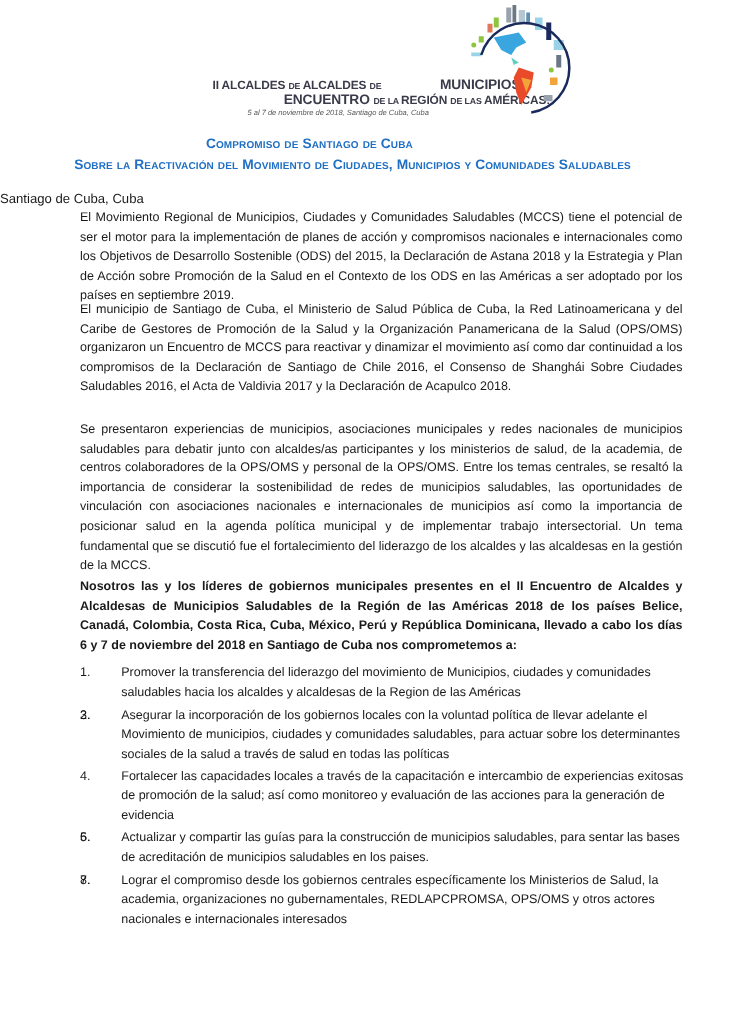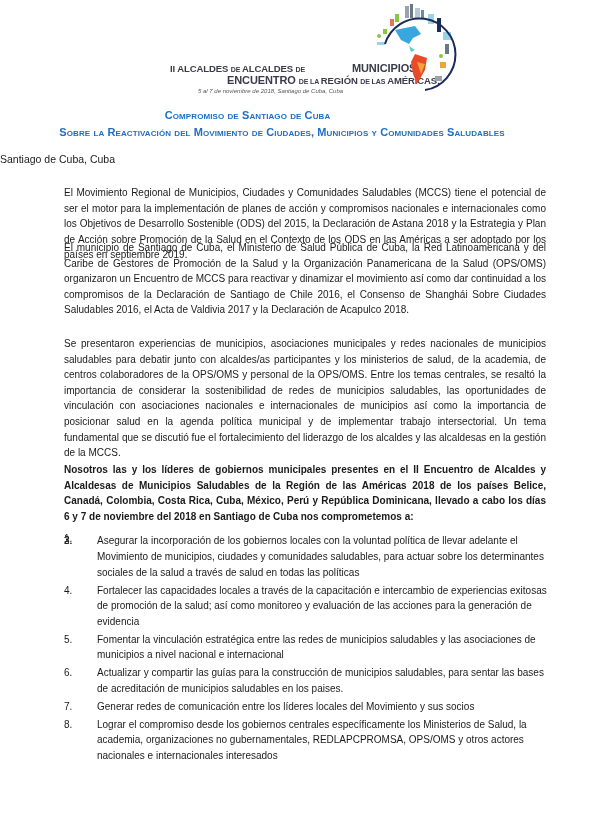--- a/index.html
+++ b/index.html
@@ -15,21 +15,21 @@
   .logo-title1 .sm, .logo-title2 .sm { font-size:7px; }
   .logo-sub { position:absolute; left:28px; top:84px; font-size:6px; font-style:italic; color:#555; white-space:nowrap;}
   .globe { position:absolute; left:195px; top:0; width:100px; height:92px; }
 
   
   .h1 { position:absolute; left:0; width:495px; text-align:center; top:109px; font-size:11px; font-weight:bold; color:#1f6fc4; font-variant:small-caps; letter-spacing:0.1px;}
   .h2 { position:absolute; left:0; width:540px; text-align:center; top:126px; font-size:11px; font-weight:bold; color:#1f6fc4; font-variant:small-caps; letter-spacing:0.1px;margin-left:12px;}
   .place { position:absolute; left:0; width:528px; text-align:left; top:153px; font-size:10.5px; color:#1a1a1a;}
 
   .para { position:absolute; left:64px; width:482px; font-size:10px; line-height:15.6px; text-align:justify; color:#1a1a1a; }
-  #p1 { top:185px; }
+  #p1 { top:167px; }
   #p2 { top:240px; }
   #p3 { top:336px; }
   #p4 { top:462px;font-weight:bold; }
 
   .list { position:absolute; left:64px; top:531px; width:486px; font-size:10px; line-height:15.6px; }
   .li { position:relative; padding-left:33px; margin-bottom:2.4px; }
   .li .num { position:absolute; left:0; top:0; }
 </style>
 </head>
 <body>
@@ -75,22 +75,22 @@
   <div class="h1">Compromiso de Santiago de Cuba</div>
   <div class="h2">Sobre la Reactivación del Movimiento de Ciudades, Municipios y Comunidades Saludables</div>
   <div class="place">Santiago de Cuba, Cuba</div>
 
   <p class="para" id="p1" style="margin:0">El Movimiento Regional de Municipios, Ciudades y Comunidades Saludables (MCCS)  tiene el potencial de ser el motor para la implementación de planes de acción y compromisos nacionales e internacionales como los Objetivos de Desarrollo Sostenible (ODS) del 2015,  la Declaración de Astana 2018 y la Estrategia y Plan de Acción sobre Promoción de la Salud en el Contexto de los ODS en las Américas a ser adoptado por los países en septiembre 2019.</p>
   <p class="para" id="p2" style="margin:0">El municipio de Santiago de Cuba, el  Ministerio de Salud Pública de Cuba,  la Red Latinoamericana y del Caribe de Gestores de Promoción de la Salud y la Organización Panamericana de la Salud (OPS/OMS) organizaron un Encuentro  de MCCS para reactivar y dinamizar el movimiento así como dar continuidad a los compromisos de la Declaración de Santiago de Chile 2016, el Consenso de Shanghái Sobre Ciudades Saludables 2016, el Acta de Valdivia 2017 y la Declaración de Acapulco 2018.</p>
   <p class="para" id="p3" style="margin:0">Se presentaron experiencias de municipios, asociaciones municipales y redes nacionales de municipios saludables para debatir junto con alcaldes/as participantes  y  los ministerios de salud, de la academia, de centros colaboradores de la OPS/OMS y personal de la OPS/OMS. Entre los temas centrales, se resaltó la importancia de considerar la sostenibilidad de redes de municipios saludables, las oportunidades de vinculación con asociaciones nacionales e internacionales de municipios así como la importancia de posicionar salud en la agenda política municipal y de implementar trabajo intersectorial. Un tema fundamental que se discutió fue el fortalecimiento del liderazgo de los alcaldes y las alcaldesas en la gestión de la MCCS.</p>
   <p class="para" id="p4" style="margin:0">Nosotros las y los líderes de gobiernos municipales presentes en el II Encuentro de Alcaldes y Alcaldesas de Municipios Saludables de la Región de las Américas 2018 de los países Belice, Canadá, Colombia, Costa Rica, Cuba, México, Perú y República Dominicana, llevado a cabo los días 6 y 7 de noviembre del 2018 en Santiago de Cuba nos comprometemos a:</p>
 
   <div class="list">
-    <div class="li"><span class="num">1.</span></div>
+    <div class="li"><span class="num">1.</span><span>Promover la transferencia del liderazgo del movimiento de Municipios, ciudades y comunidades saludables hacia los alcaldes y alcaldesas de la Region de las Américas</span></div>
     <div class="li"><span class="num">2.</span></div>
     <div class="li"><span class="num">3.</span><span>Asegurar la incorporación de los gobiernos locales con la voluntad política de llevar adelante el Movimiento de municipios, ciudades y comunidades saludables, para actuar sobre los determinantes sociales de la salud a través de salud en todas las políticas</span></div>
     <div class="li"><span class="num">4.</span><span>Fortalecer las capacidades locales a través de la capacitación e  intercambio de experiencias exitosas de promoción de la salud; así como monitoreo y evaluación de las acciones para la generación de evidencia</span></div>
-    <div class="li"><span class="num">5.</span><span>Fomentar la vinculación estratégica entre las redes de municipios saludables y las asociaciones de municipios a nivel nacional e internacional</span></div>
+    <div class="li"><span class="num">5.</span></div>
     <div class="li"><span class="num">6.</span><span>Actualizar y compartir las guías para la construcción de municipios saludables, para sentar las bases de acreditación de municipios saludables en los paises.</span></div>
-    <div class="li"><span class="num">7.</span><span>Generar redes de comunicación entre los líderes locales del Movimiento y sus socios</span></div>
+    <div class="li"><span class="num">7.</span></div>
     <div class="li"><span class="num">8.</span><span>Lograr el compromiso desde los gobiernos centrales específicamente los Ministerios de Salud, la academia, organizaciones no gubernamentales, REDLAPCPROMSA, OPS/OMS y otros actores nacionales e internacionales interesados</span></div>
   </div>
 </div>
 
 </body></html>

